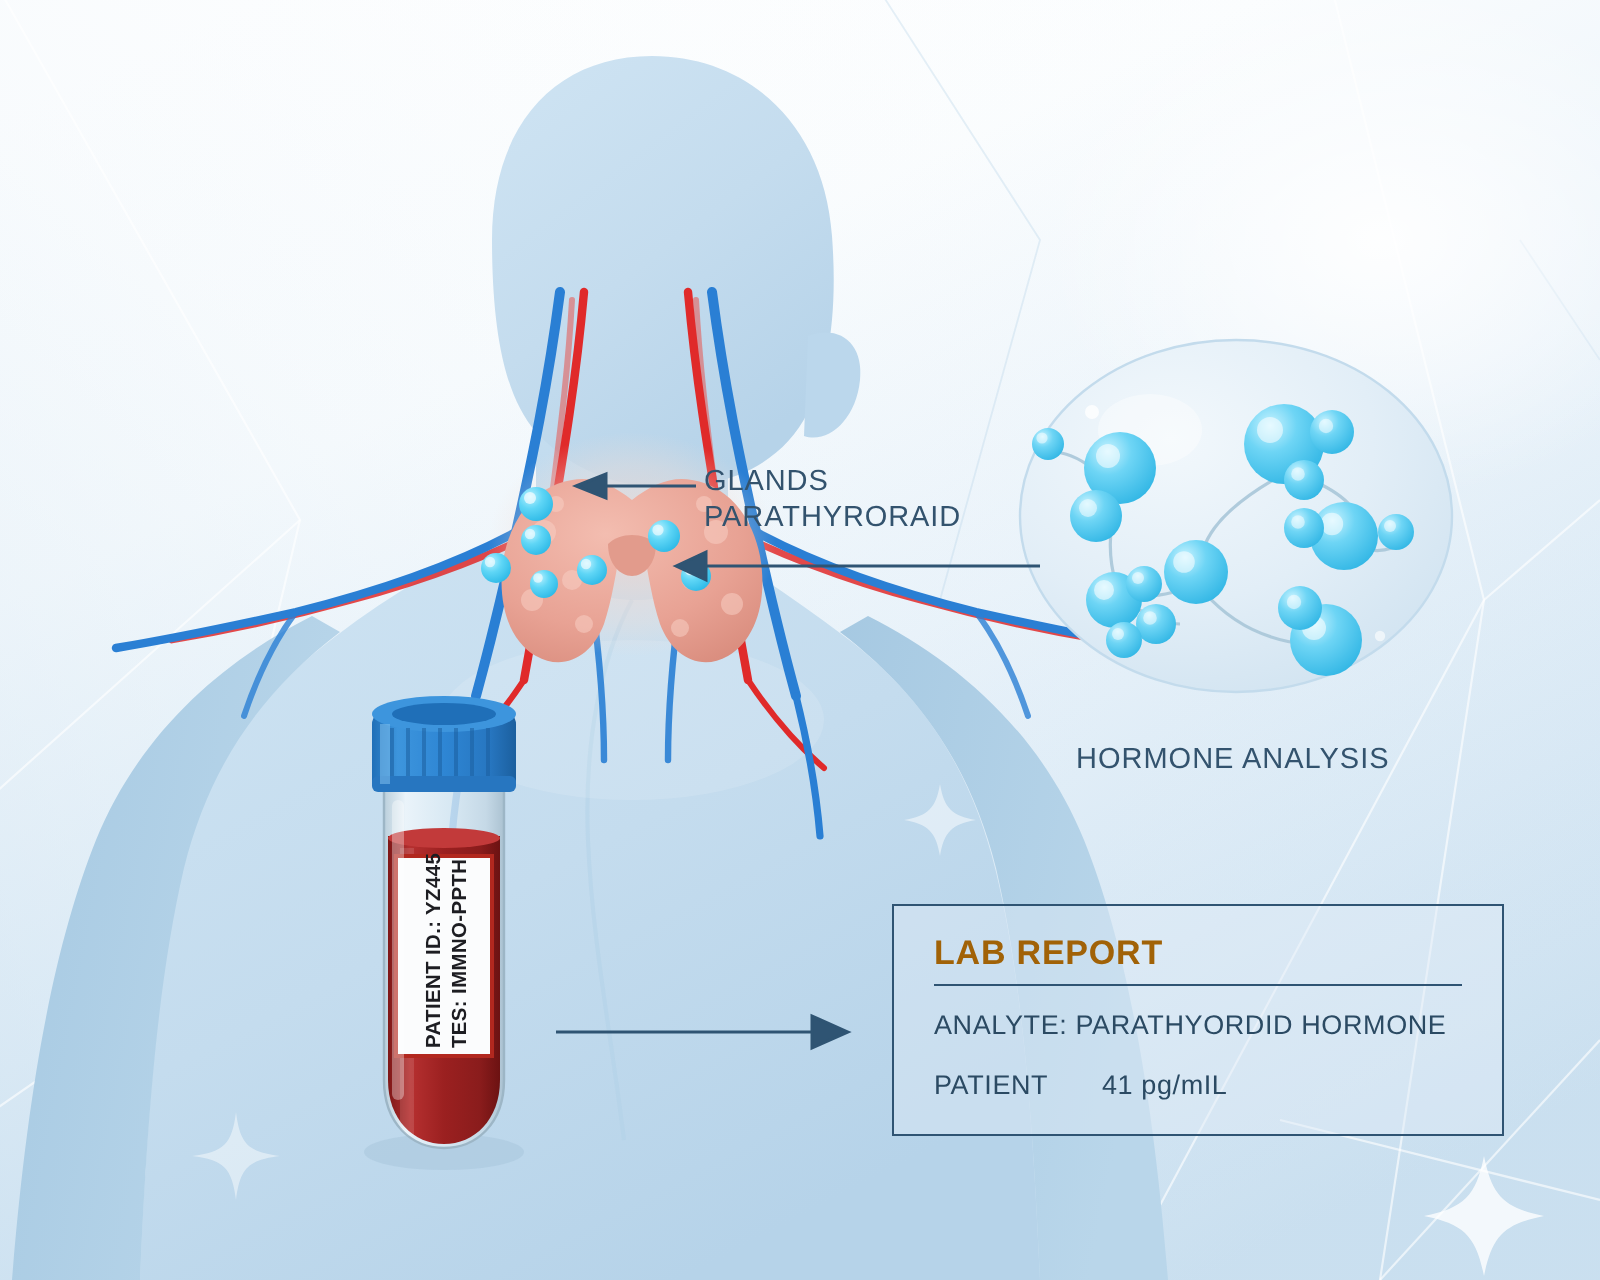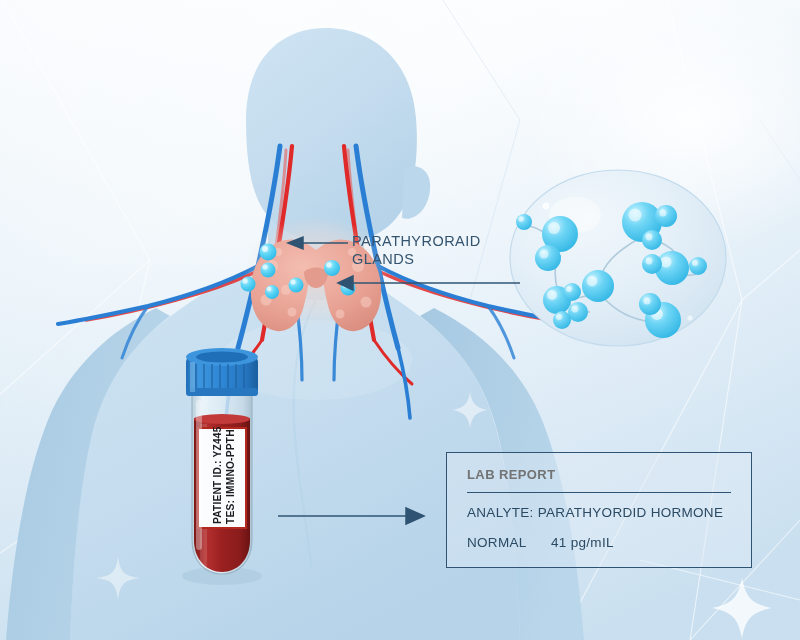--- a/index.html
+++ b/index.html
@@ -22,21 +22,21 @@
     left:538px;top:372px;width:220px;
     font-size:14.5px;letter-spacing:.5px;color:#33536e;
   }
 
   #lab-box{
     position:absolute;left:446px;top:452px;width:304px;height:114px;
     border:1.6px solid #2f5473;background:rgba(223,236,246,0.45);
   }
   #lab-title{
     position:absolute;left:20px;top:14px;
-    font-size:13px;font-weight:bold;letter-spacing:.4px;color:#737373;
+    font-size:17px;font-weight:bold;letter-spacing:.4px;color:#a16207;
   }
   #lab-rule{
     position:absolute;left:20px;top:39px;width:264px;height:1.4px;background:#2f5473;
   }
   #lab-analyte{
     position:absolute;left:20px;top:52px;
     font-size:13.5px;letter-spacing:.3px;color:#2b4a63;white-space:nowrap;text-align:center;
   }
   #lab-normal{
     position:absolute;left:20px;top:82px;
@@ -390,26 +390,27 @@
     <g fill="#ffffff" fill-opacity="0.78">
       <path d="M742,578 C746,598 752,604 772,608 C752,612 746,618 742,638 C738,618 732,612 712,608 C732,604 738,598 742,578 Z"></path>
       <path d="M470,392 C472,404 476,408 488,410 C476,412 472,416 470,428 C468,416 464,412 452,410 C464,408 468,404 470,392 Z" fill-opacity="0.5"></path>
       <path d="M118,556 C120,572 124,576 140,578 C124,580 120,584 118,600 C116,584 112,580 96,578 C112,576 116,572 118,556 Z" fill-opacity="0.45"></path>
       <circle cx="546" cy="206" r="3.5" fill-opacity="0.8"></circle>
       <circle cx="690" cy="318" r="2.6" fill-opacity="0.6"></circle>
     </g>
   </svg>
 
   <div class="txt" id="gland-label">
+    <div>GLANDS</div>
     <div>PARATHYRORAID</div>
-    <div>GLANDS</div>
   </div>
 
+  <div class="txt" id="hormone-label">HORMONE ANALYSIS</div>
 
   <div id="lab-box">
     <div id="lab-title">LAB REPORT</div>
     <div id="lab-rule"></div>
     <div id="lab-analyte">ANALYTE:  PARATHYORDID HORMONE</div>
-    <div id="lab-normal">NORMAL</div>
+    <div id="lab-normal">PATIENT</div>
     <div id="lab-value">41 pg/mIL</div>
   </div>
 
 </div>
 
 </body></html>

